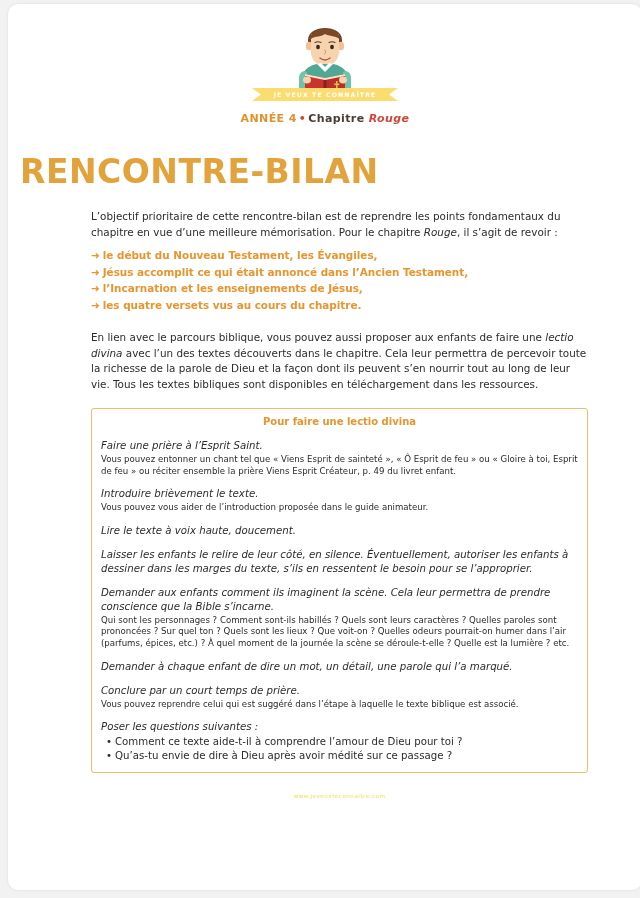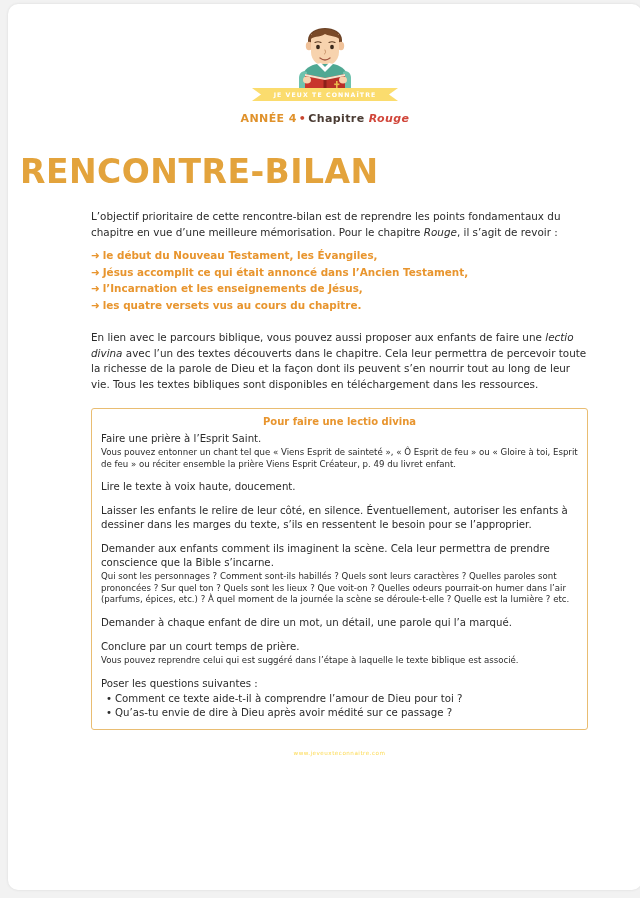--- a/index.html
+++ b/index.html
@@ -133,30 +133,31 @@
     border: 1.3px solid #e9bd72;
     border-radius: 3px;
     padding: 7px 9px 9px 9px;
     background: #ffffff;
   }
   .box-title {
     text-align: center;
     font-size: 10px;
     font-weight: bold;
     color: #e8952e;
-    margin-bottom: 5px;
+    margin-bottom: 12px;
     font-family: "DejaVu Sans", sans-serif;
   }
   .step { margin-bottom: 10px; }
   .step:last-child { margin-bottom: 0; }
   .step-head {
     font-size: 10.2px;
     line-height: 14px;
     color: #2b2b2b;
     font-family: "DejaVu Sans", sans-serif;
+    font-style: italic;
   }
   .step-sub {
     font-size: 8.6px;
     line-height: 11.6px;
     color: #2b2b2b;
     font-family: "DejaVu Sans", sans-serif;
     margin-top: 1px;
   }
   .q-list {
     margin: 1px 0 0 0;
@@ -274,20 +275,24 @@
     <p class="para para2"><span>En lien avec le parcours biblique, vous pouvez aussi proposer aux enfants de faire une </span><em>lectio divina</em><span> avec l’un des textes découverts dans le chapitre. Cela leur permettra de percevoir toute la richesse de la parole de Dieu et la façon dont ils peuvent s’en nourrir tout au long de leur vie. Tous les textes bibliques sont disponibles en téléchargement dans les ressources.</span></p>
 
     <div class="box">
       <div class="box-title">Pour faire une lectio divina</div>
 
       <div class="step">
         <div class="step-head">Faire une prière à l’Esprit Saint.</div>
         <div class="step-sub">Vous pouvez entonner un chant tel que « Viens Esprit de sainteté », « Ô Esprit de feu » ou « Gloire à toi, Esprit de feu » ou réciter ensemble la prière Viens Esprit Créateur, p. 49 du livret enfant.</div>
       </div>
 
+      <div class="step">
+        <div class="step-head">Introduire brièvement le texte.</div>
+        <div class="step-sub">Vous pouvez vous aider de l’introduction proposée dans le guide animateur.</div>
+      </div>
 
       <div class="step">
         <div class="step-head">Lire le texte à voix haute, doucement.</div>
       </div>
 
       <div class="step">
         <div class="step-head">Laisser les enfants le relire de leur côté, en silence. Éventuellement, autoriser les enfants à dessiner dans les marges du texte, s’ils en ressentent le besoin pour se l’approprier.</div>
       </div>
 
       <div class="step">

